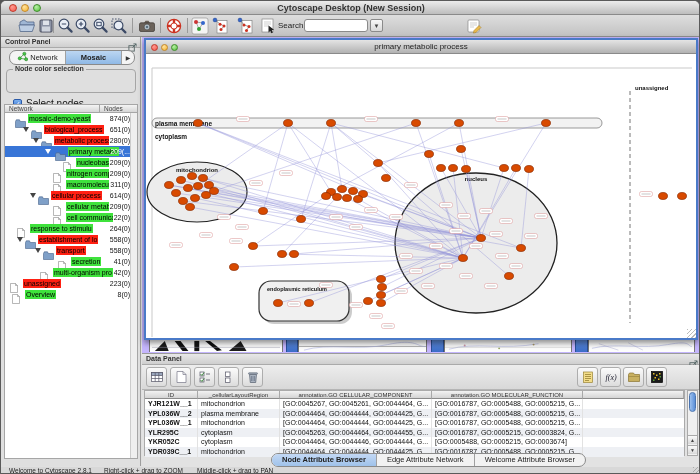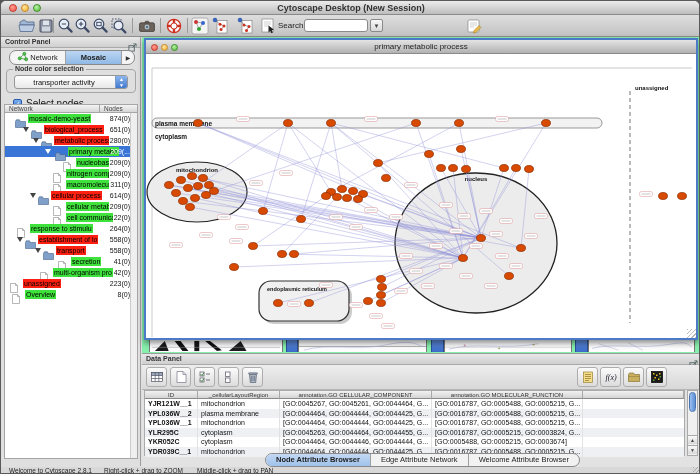--- a/index.html
+++ b/index.html
@@ -69,21 +69,21 @@
   .tree-row.sel .tr-arrow{border-top-color:#fff;}
   .tr-icon{position:absolute;top:1px;}
   .tr-chip{position:absolute;top:1px;height:9px;line-height:9px;font-size:7px;color:#000;
     padding:0 1px;white-space:nowrap;overflow:hidden;max-width:78px;}
   .chip-red{background:#ff2012;}
   .chip-green{background:#3fe23c;}
   .tr-count{position:absolute;right:1px;top:1px;height:9px;line-height:9px;font-size:7px;color:#111;
     background:#fff;padding-left:1px;}
   .tree-row.sel .tr-count{background:transparent;color:#fff;}
   
-  .mdi{position:absolute;left:141px;top:36px;width:559px;height:316px;background:#86efac;}
+  .mdi{position:absolute;left:141px;top:36px;width:559px;height:316px;background:#c4b5fd;}
   .sliver{position:absolute;top:302px;height:13px;background:#fdfdfd;border:1px solid #777;border-bottom:none;}
   .sliver svg{width:100%;height:100%;display:block;}
   .sliver-blue{position:absolute;top:302px;height:13px;background:linear-gradient(#5d8ad8,#3b6cc8);
     border:1px solid #2a4f96;border-bottom:none;}
   .netwin{position:absolute;left:2px;top:1px;width:554px;height:302px;border:2px solid #4a7ac8;
     background:#fff;box-shadow:0 3px 6px rgba(0,0,0,.45);}
   .netwin .wtitle{position:absolute;left:0;top:0;right:0;height:14px;
     background:linear-gradient(#e4e4e4,#b2b2b2);border-bottom:1px solid #8a8a8a;}
   .netwin .wtitle .title{position:absolute;left:0;right:0;top:0;height:14px;line-height:14px;
     text-align:center;font-size:8px;color:#222;}
@@ -107,21 +107,21 @@
   .dt-row{position:absolute;left:0;height:9.6px;width:539px;display:flex;}
   .dt-row.alt{background:#eef0f4;}
   .dt-cell{font-size:7px;color:#111;line-height:9.6px;padding-left:3px;overflow:hidden;white-space:nowrap;
     border-right:1px solid #e2e2e2;}
   .dt-cell.idc{font-weight:bold;}
   .dscroll{position:absolute;left:545px;top:36px;width:11px;height:66px;background:#f0f0f0;border:1px solid #aaa;}
   .dthumb{position:absolute;left:1px;top:1px;width:7px;height:20px;border-radius:4px;
     background:linear-gradient(90deg,#9cc0ee,#5b8fd8);border:1px solid #4a74b0;}
   .dsbtn{position:absolute;left:0px;width:9px;height:9px;font-size:5px;line-height:9px;text-align:center;
     color:#444;background:linear-gradient(#fafafa,#d8d8d8);border-top:1px solid #aaa;}
-  .dp-tabs{position:absolute;left:123px;top:99px;height:14px;display:flex;border:1px solid #8a8a8a;
+  .dp-tabs{position:absolute;left:129px;top:99px;height:14px;display:flex;border:1px solid #8a8a8a;
     border-radius:7px;overflow:hidden;background:#f2f2f2;}
   .dp-tab{font-size:7.5px;color:#222;line-height:12px;padding:0 10px;border-right:1px solid #a0a0a0;
     white-space:nowrap;}
   .dp-tab:last-child{border-right:none;}
   .dp-tab.sel{background:linear-gradient(#c3d8f4,#9fc2ea);font-weight:bold;}
   
   .statusbar{position:absolute;left:0;top:466px;width:700px;height:8px;background:#d8d8d8;}
   .statusbar span{position:absolute;top:0px;font-size:6.5px;color:#222;line-height:8px;white-space:nowrap;}
   .sb-grip{position:absolute;right:0;bottom:0;width:8px;height:8px;
     background:repeating-linear-gradient(135deg,#aaa 0 1px,transparent 1px 3px);}
@@ -266,24 +266,20 @@
             </svg></span>
         <span>Network</span>
       </div>
       <div class="cp-tab sel">
         <span>Mosaic</span>
       </div>
       <div class="cp-tab-more">▶</div>
     </div>
     <div class="groupbox">
       <span class="legend">Node color selection</span>
-      <div class="dropdown">
-        <span class="dd-text">transporter activity</span>
-        <span class="dd-step">▲<br>▼</span>
-      </div>
     </div>
     <div class="checkrow">
       <span class="checkbox">✓</span>
       <span class="cb-label">Select nodes</span>
     </div>
     <div class="tree-header">
       <span class="th-cell">Network</span>
       <span class="th-cell">Nodes</span>
     </div>
     <div class="treebox">

